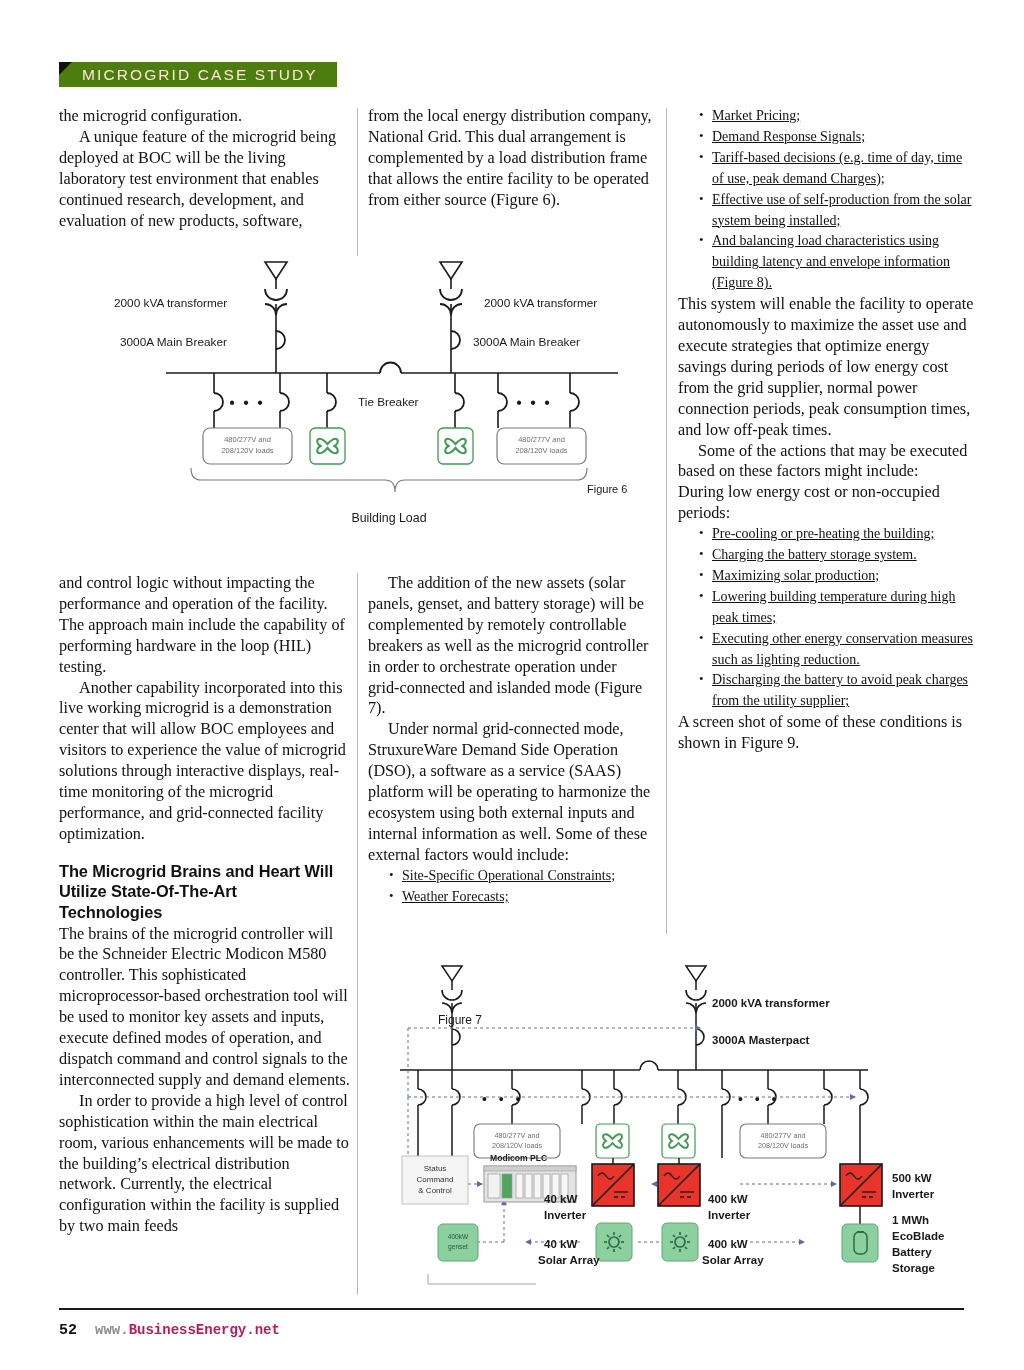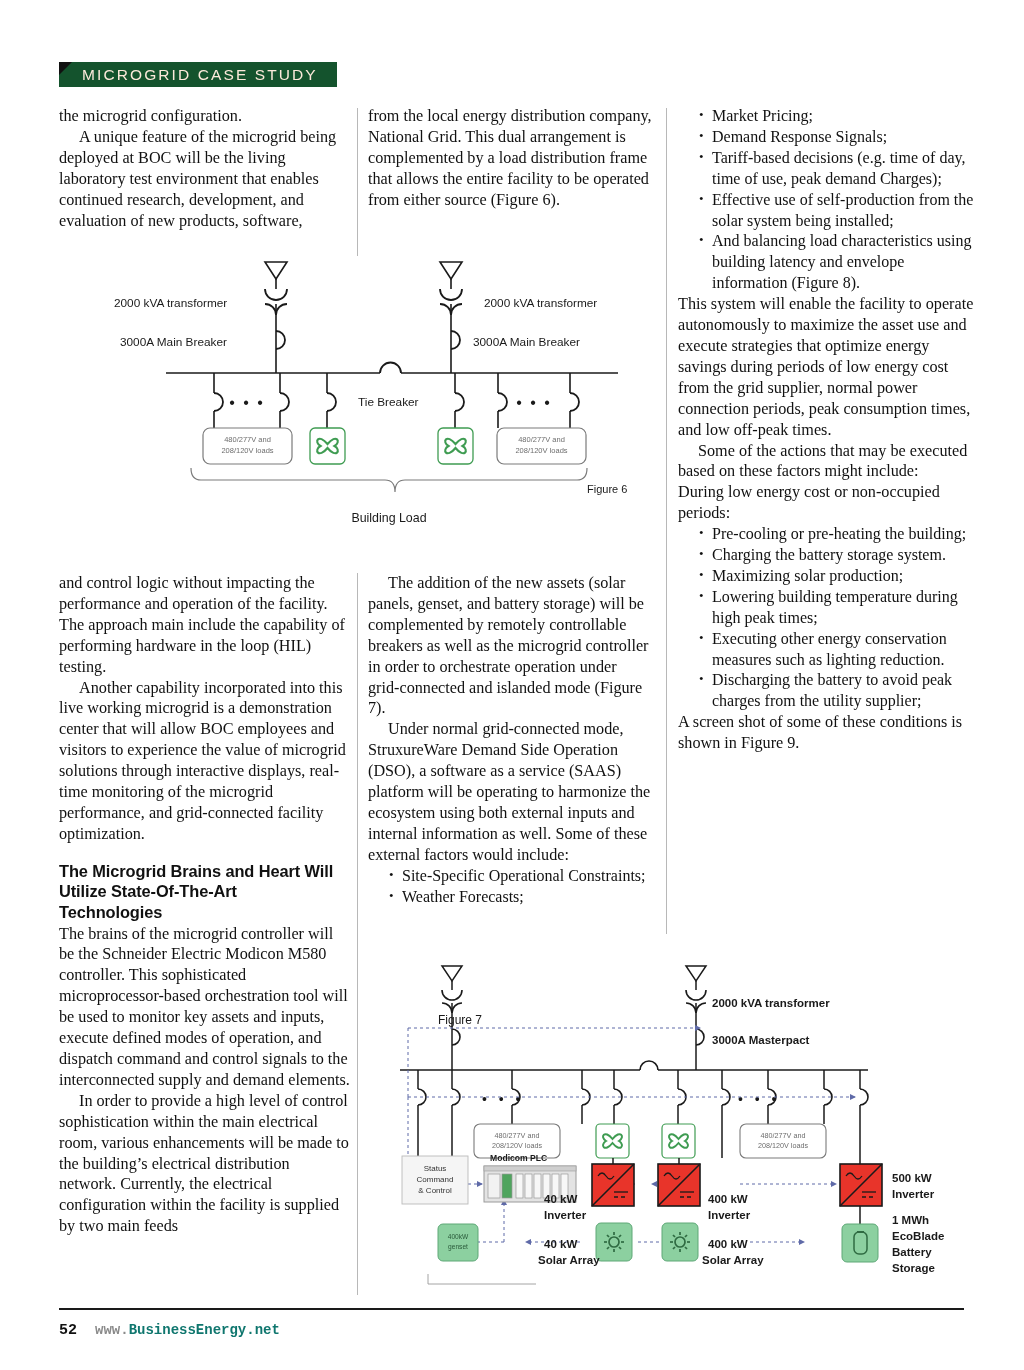--- a/index.html
+++ b/index.html
@@ -10,21 +10,21 @@
     color:#111;
     position:relative;
     overflow:hidden;
   }
   .page{position:relative;width:1024px;height:1370px;}
 
   
   .runhead{
     position:absolute;left:59px;top:62px;
     height:25px;width:278px;
-    background:#14532d;
+    background:#4d7c0f;
     display:flex;align-items:center;
   }
   .runhead-label{
     font-family:"Liberation Sans", sans-serif;
     font-size:15.5px;letter-spacing:2.1px;
     color:#fdeadb;margin-left:23px;font-weight:400;
     white-space:nowrap;
   }
   .runhead-flag{
     position:absolute;left:59px;top:62px;
@@ -49,42 +49,43 @@
   .vrule-c{left:666px;top:108px;height:826px;}
 
   h2.subhead{
     font-family:"Liberation Sans", sans-serif;
     font-size:16.4px;line-height:20.6px;font-weight:bold;
     margin:16px 8px 1px 0;color:#111;letter-spacing:-0.1px;
   }
 
   ul.bul{margin:0;padding:0 0 0 21px;list-style:none;}
   ul.bul li{
-    font-size:16px;line-height:20.9px;position:relative;
+    font-size:14px;line-height:20.9px;position:relative;
     padding-left:13px;
+    text-decoration:underline;
   }
   ul.bul li:before{
     content:"\2022";position:absolute;left:0;top:-1px;font-size:13px;
   }
 
   
   .fig6{position:absolute;left:80px;top:250px;width:560px;height:302px;}
   .fig7{position:absolute;left:400px;top:952px;width:580px;height:345px;}
 
   
   .footrule{position:absolute;left:59px;top:1308px;width:905px;height:2px;background:#1a1a1a;}
   .footer{
     position:absolute;left:59px;top:1322px;
     font-family:"Liberation Mono", monospace;
     font-size:14px;font-weight:bold;
     display:flex;align-items:baseline;gap:18px;
   }
   .pgnum{color:#111;font-size:15px;}
   .www{color:#8a8a8a;}
-  .site{color:#0f766e;}
+  .site{color:#be185d;}
 
   svg text{font-family:"Liberation Sans", sans-serif;}
 </style>
 </head>
 <body>
 
 <div class="page">
 
   <div class="runhead">
     <span class="runhead-label">MICROGRID CASE STUDY</span>

